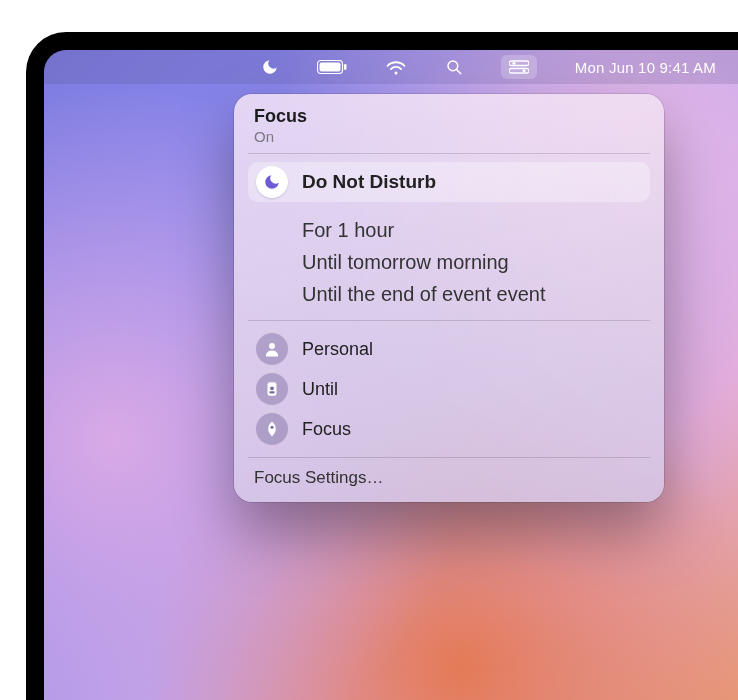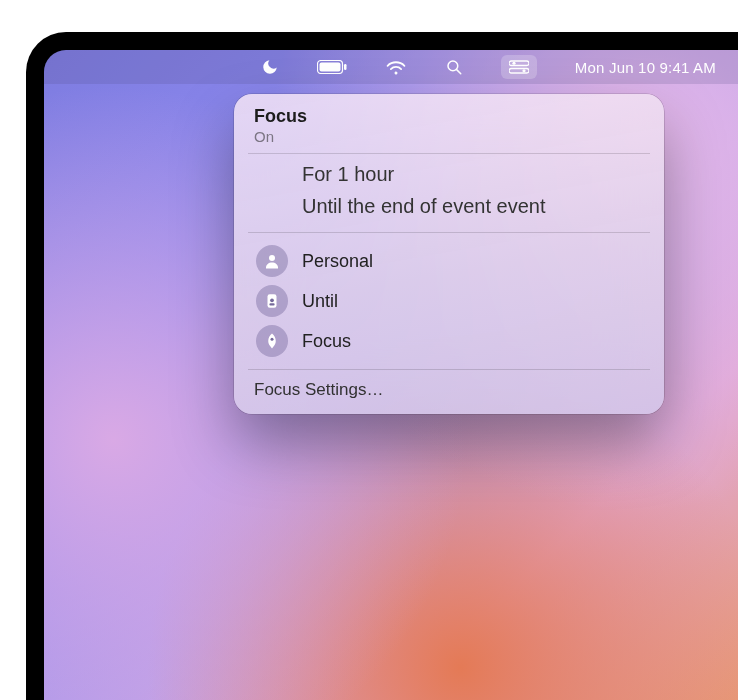--- a/index.html
+++ b/index.html
@@ -189,24 +189,37 @@
       <div class="mb-item clock">Mon Jun 10  9:41 AM</div>
     </div>
 
     <div class="popover">
       <div class="header">
         <div class="title">Focus</div>
         <div class="subtitle">On</div>
       </div>
       <div class="divider"></div>
 
+      <div class="section">
+        <div class="row dnd-row">
+          <span class="icon-circle-active">
+            <svg width="18" height="18" viewBox="0 0 24 24" fill="none">
+              <path d="M21 12.8A9 9 0 1 1 11.2 3 7 7 0 0 0 21 12.8z" fill="#6f5bd6"></path>
+            </svg>
+          </span>
+          <span class="label">Do Not Disturb</span>
+        </div>
+      </div>
 
       <div class="duration-section">
         <div class="duration-row">
           <span>For 1 hour</span>
+        </div>
+        <div class="duration-row">
+          <span>Until tomorrow morning</span>
         </div>
         <div class="duration-row">
           <span>Until the end of event event</span>
         </div>
       </div>
 
       <div class="divider"></div>
 
       <div class="section">
         <div class="row">

